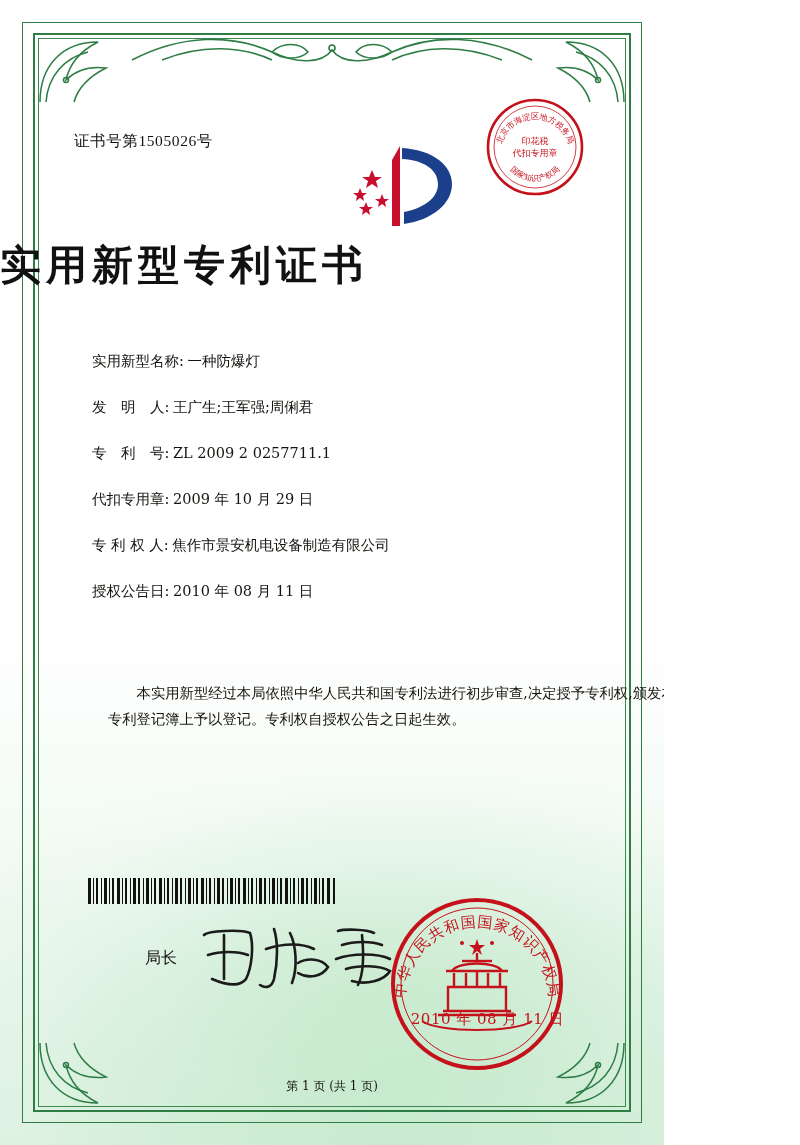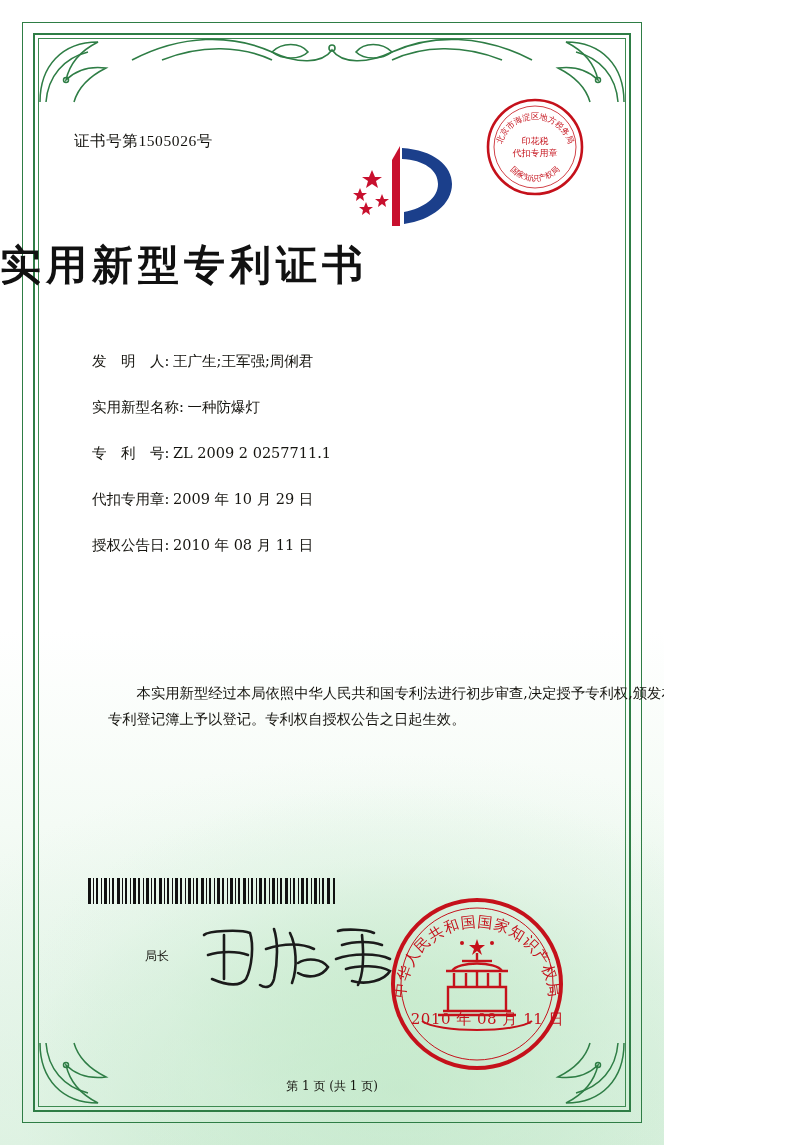--- a/index.html
+++ b/index.html
@@ -146,21 +146,21 @@
     width: 250px;
     height: 26px;
   }
   .barcode svg { width: 100%; height: 100%; display: block; }
 
   
   .director-label {
     position: absolute;
     left: 145px;
     top: 948px;
-    font-size: 12px;
+    font-size: 16px;
     color: #15140f;
     font-family: Liberation Sans, sans-serif;
   }
   .signature {
     position: absolute;
     left: 190px;
     top: 915px;
     width: 215px;
     height: 80px;
     color: #1b1b1b;
@@ -274,34 +274,38 @@
         <polygon points="36,62 38,67 43,67 39,70 40,75 36,72 32,75 33,70 29,67 34,67"></polygon>
         <polygon points="52,54 54,59 59,59 55,62 56,67 52,64 48,67 49,62 45,59 50,59"></polygon>
       </g>
     </svg>
   </div>
 
   <div class="doc-title">实用新型专利证书</div>
 
   <div class="fields">
     <div class="field">
+      <span class="lbl">实用新型名称:</span>
+      <span class="val">一种防爆灯</span>
+    </div>
+    <div class="field">
       <span class="lbl">发　明　人:</span>
       <span class="val">王广生;王军强;周俐君</span>
     </div>
     <div class="field">
-      <span class="lbl">实用新型名称:</span>
-      <span class="val">一种防爆灯</span>
-    </div>
-    <div class="field">
       <span class="lbl">专　利　号:</span>
       <span class="val">ZL 2009 2 0257711.1</span>
     </div>
     <div class="field">
       <span class="lbl">代扣专用章:</span>
       <span class="val">2009 年 10 月 29 日</span>
+    </div>
+    <div class="field">
+      <span class="lbl">专 利 权 人:</span>
+      <span class="val">焦作市景安机电设备制造有限公司</span>
     </div>
     <div class="field">
       <span class="lbl">授权公告日:</span>
       <span class="val">2010 年 08 月 11 日</span>
     </div>
   </div>
 
   <div class="body-text">
     <p>本实用新型经过本局依照中华人民共和国专利法进行初步审查,决定授予专利权,颁发本证书并在专利登记簿上予以登记。专利权自授权公告之日起生效。</p>
   </div>

